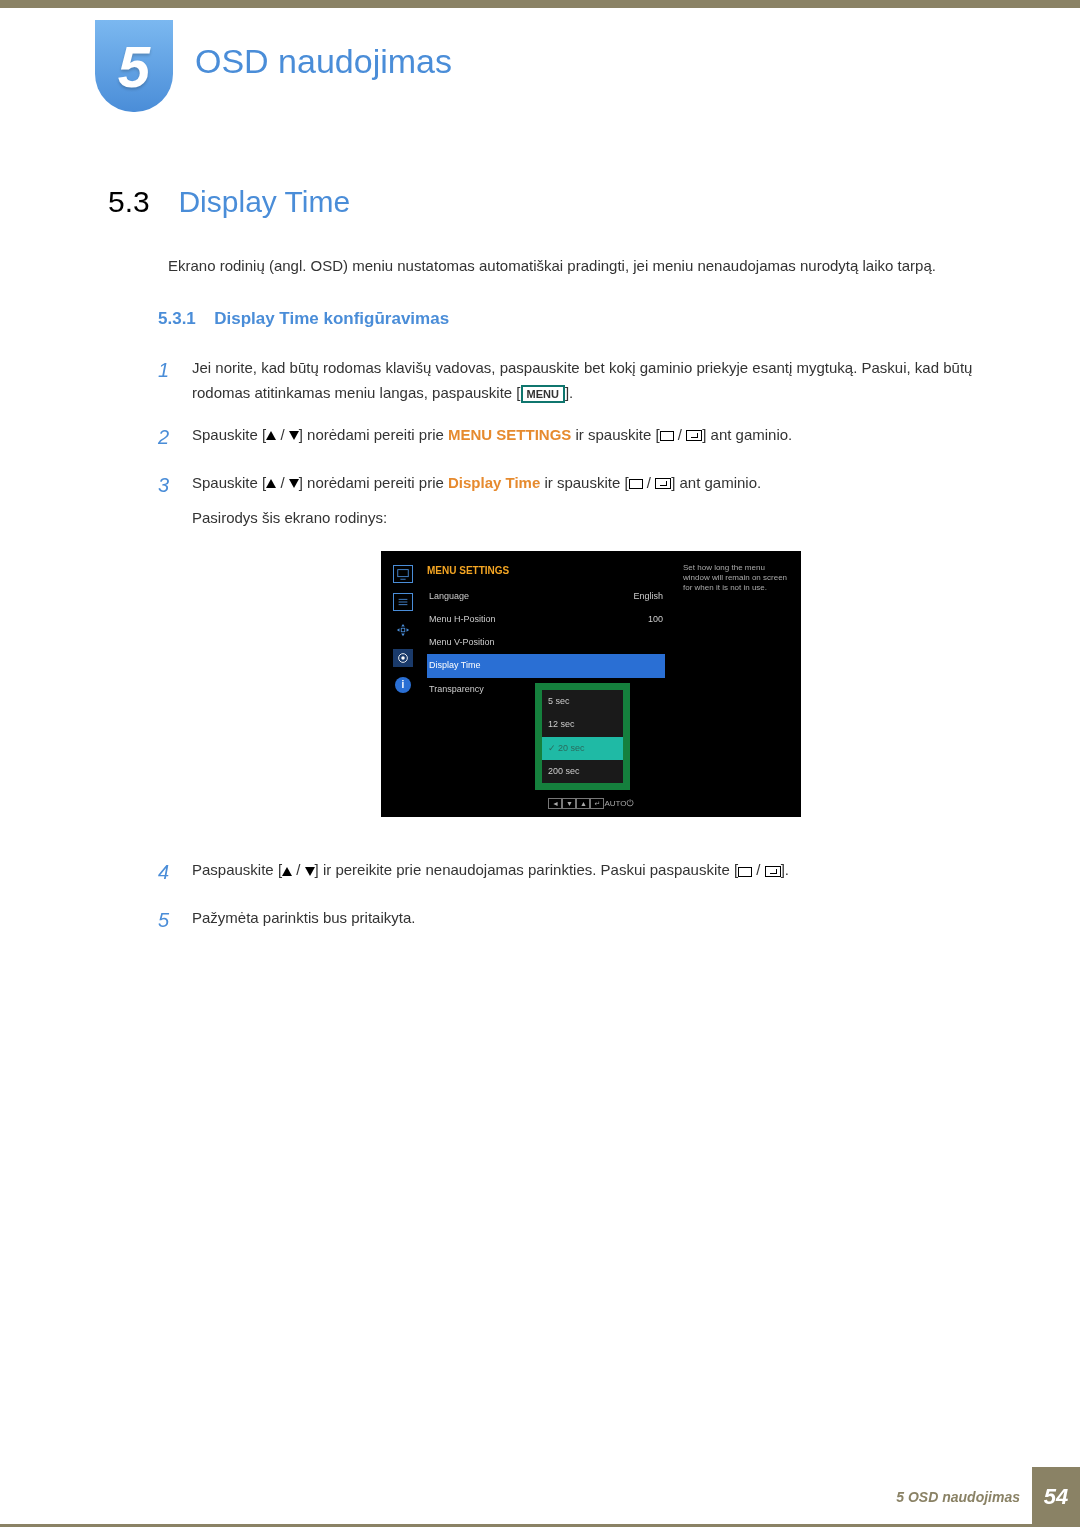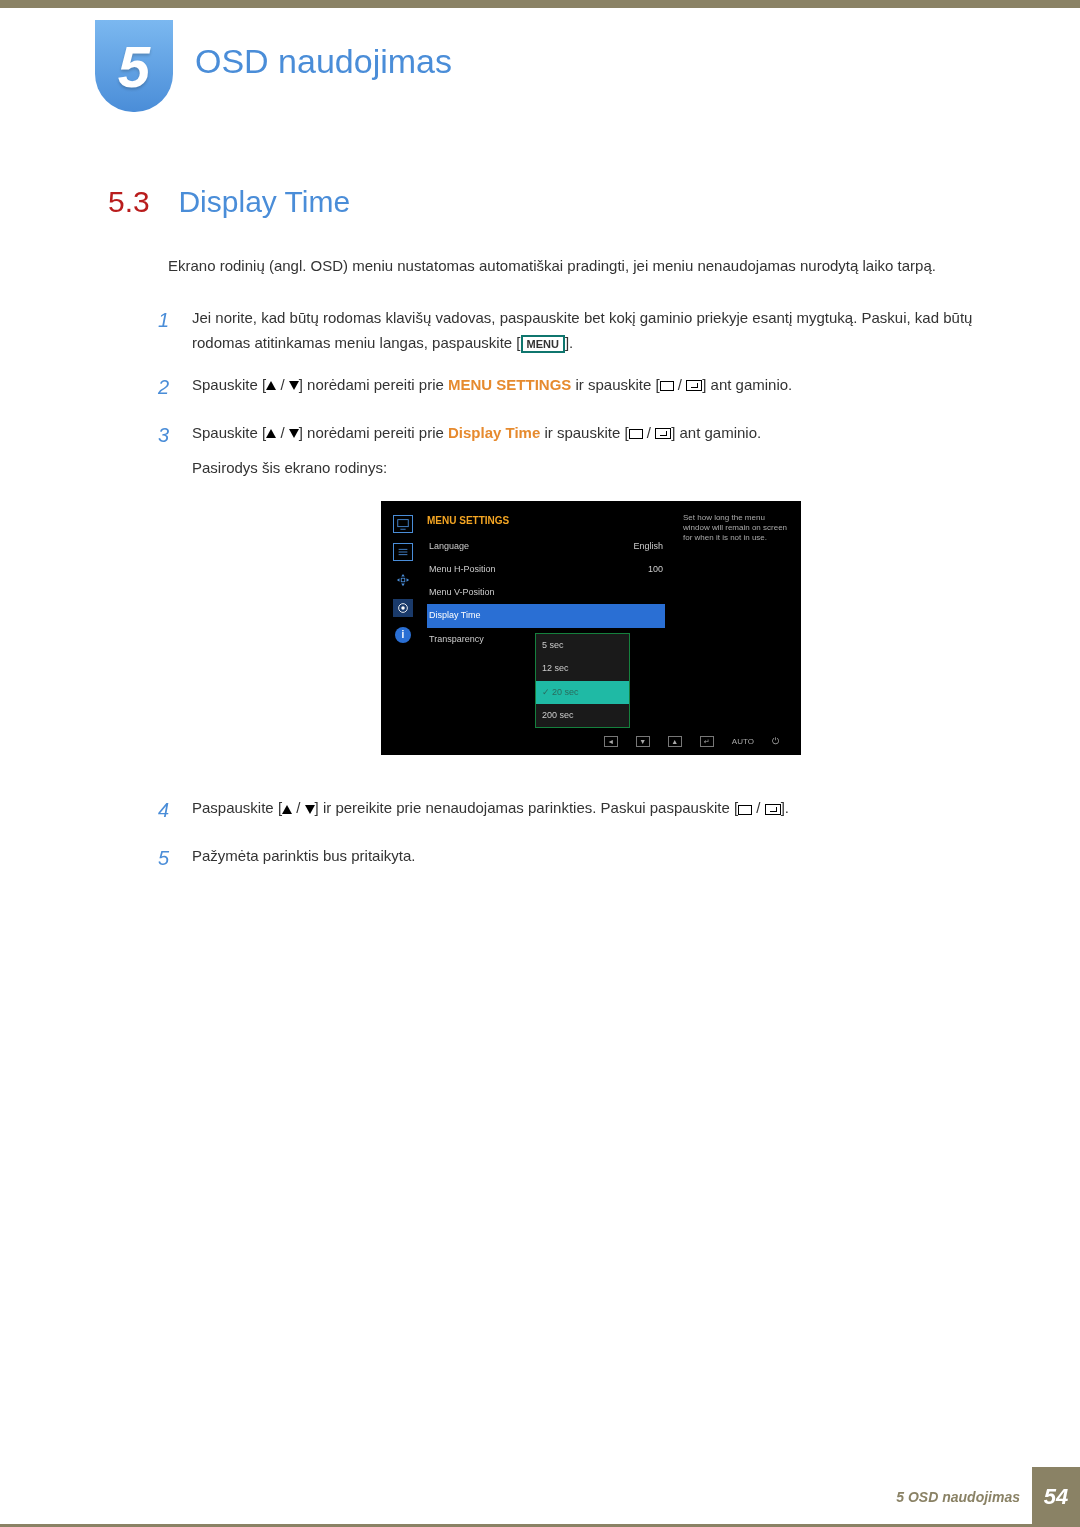--- a/index.html
+++ b/index.html
@@ -45,21 +45,21 @@
     font-weight: 400;
   }
   .content {
     position: absolute;
     top: 185px;
     left: 108px;
     right: 90px;
   }
   .section-num {
     font-size: 30px;
-    color: #b91c1c;
+    color: #000000;
     display: inline-block;
     width: 66px;
     vertical-align: top;
   }
   .section-title {
     font-size: 30px;
     color: #4a8dd8;
     display: inline-block;
   }
   .body-text {
@@ -185,21 +185,21 @@
   .osd-row.sel {
     background: #2a6fd4;
     color: #fff;
   }
   .osd-pop {
     position: relative;
     margin-left: 108px;
     margin-top: -18px;
     width: 95px;
     background: #1a1a1a;
-    border: 1px solid #15803d;
+    border: 7px solid #15803d;
     z-index: 2;
   }
   .osd-pop .opt {
     font-size: 9px;
     padding: 4px 6px;
     color: #ccc;
   }
   .osd-pop .opt.sel {
     background: #1fbaa5;
     color: #2a6b5e;
@@ -210,22 +210,21 @@
   }
   .osd-desc {
     width: 118px;
     font-size: 8px;
     color: #aaa;
     padding: 4px 0 0 8px;
     line-height: 1.3;
   }
   .osd-nav {
     display: flex;
-    justify-content: flex-end;
-    gap: 18px;
+    justify-content: center;
     padding: 6px 14px 4px;
     font-size: 9px;
     color: #aaa;
     align-items:center;
   }
   .osd-nav .nb{
     width:14px;height:11px;border:1px solid #777;display:flex;align-items:center;justify-content:center;font-size:7px;
   }
   
   .footer {
@@ -274,20 +273,25 @@
 <div class="content">
   <div>
     <span class="section-num">5.3</span>
     <span class="section-title">Display Time</span>
   </div>
 
   <div class="body-text">
     <p>Ekrano rodinių (angl. OSD) meniu nustatomas automatiškai pradingti, jei meniu nenaudojamas nurodytą laiko tarpą.</p>
   </div>
 
+  <div class="subsection">
+    <span class="subsection-title">5.3.1</span>
+    <span class="subsection-title">&nbsp;&nbsp;</span>
+    <span class="subsection-title">Display Time konfigūravimas</span>
+  </div>
 
   <div class="steps">
     <div class="step">
       <div class="step-num">1</div>
       <div class="step-text">
         <span>Jei norite, kad būtų rodomas klavišų vadovas, paspauskite bet kokį gaminio priekyje esantį mygtuką. Paskui, kad būtų rodomas atitinkamas meniu langas, paspauskite [</span><span class="menu-box">MENU</span><span>].</span>
       </div>
     </div>
 
     <div class="step">

